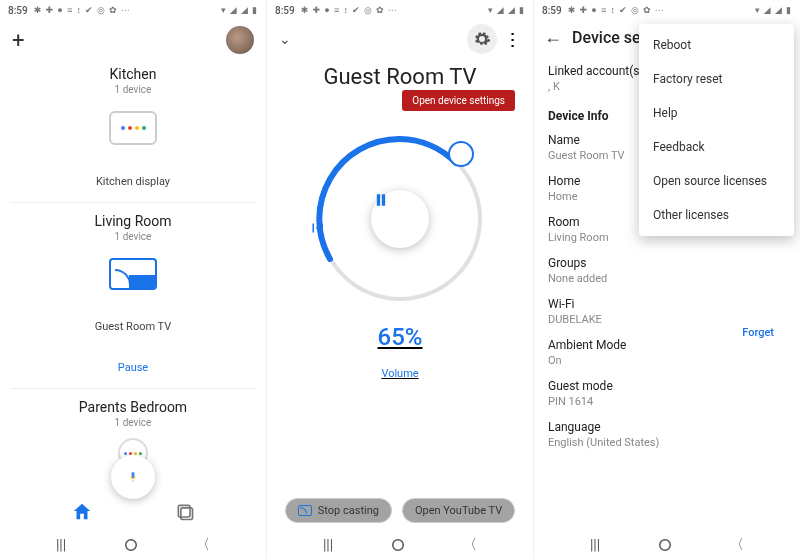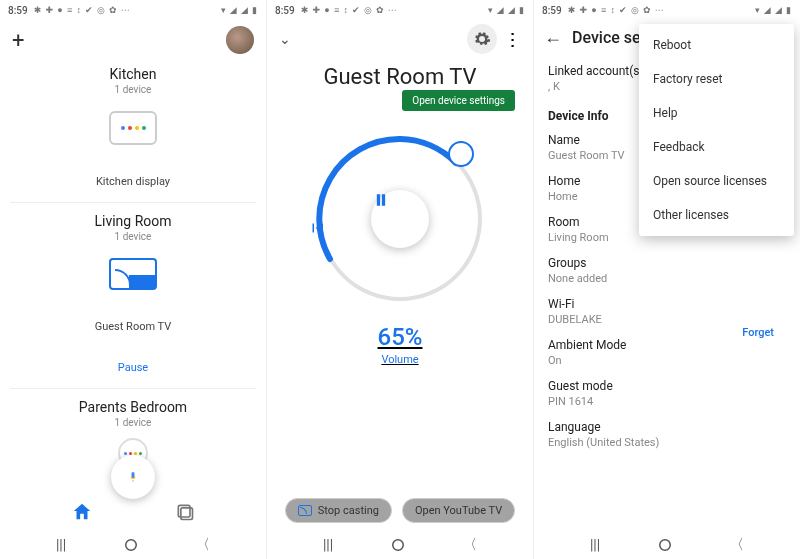--- a/index.html
+++ b/index.html
@@ -43,30 +43,30 @@
   .navbar { position:absolute; bottom:0; left:0; right:0; height:28px; display:flex; justify-content:space-evenly; align-items:center; color:#555; font-size:14px; }
   .nb { width:18px; height:18px; }
 
   
   .p2-top { display:flex; align-items:center; padding: 4px 12px; gap:8px; }
   .chev { font-size:14px; color:#555; }
   .spacer { flex:1; }
   .gear-wrap { width:30px; height:30px; border-radius:50%; background:#eee; display:flex; align-items:center; justify-content:center; }
   .kebab { font-size:18px; line-height:1; letter-spacing:-2px; transform:rotate(90deg); }
   .p2-title { text-align:center; font-size:22px; color:#222; margin-top:6px; font-weight:400;}
-  .tooltip { position:absolute; top:90px; right:18px; background:#15803d; color:#fff; font-size:10px; padding:5px 10px; border-radius:3px; }
+  .tooltip { position:absolute; top:90px; right:18px; background:#b91c1c; color:#fff; font-size:10px; padding:5px 10px; border-radius:3px; }
   .p2-meta { text-align:center; font-size:12px; color:#888; margin-top:16px;}
   .dial-wrap { position:relative; width:200px; height:200px; margin: 30px auto 0; }
   .dial-wrap svg { position:absolute; inset:0; }
   .knob { position:absolute; width:26px; height:26px; border-radius:50%; background:#fff; border:2px solid #1a73e8; top:22px; right:26px; }
   .play-btn { position:absolute; top:50%; left:50%; width:58px; height:58px; transform:translate(-50%,-50%); border-radius:50%; background:#fff; box-shadow:0 2px 10px rgba(0,0,0,.25); display:flex; align-items:center; justify-content:center; }
   .prev-btn { position:absolute; top:50%; left:50%; transform:translate(-92px,-50%); color:#1a73e8; }
   .pct { text-align:center; margin-top:4px;text-decoration:underline; }
   .pct .num { color:#1a73e8; font-size:24px; font-weight:500;}
-  .pct .lbl { color:#1a73e8; font-size:11px; margin-top:2px;}
+  .pct .lbl { color:#1a73e8; font-size:11px; margin-top:16px;}
   .pill-row { position:absolute; bottom:36px; left:0; right:0; display:flex; justify-content:center; gap:10px; }
   .pill { border:1px solid #ccc; border-radius:16px; padding:5px 12px; font-size:11px; color:#333; display:flex; align-items:center; gap:6px; background:#a3a3a3;}
   .cast-sm { width:14px; height:11px; border:1.5px solid #1a73e8; border-radius:2px; position:relative; }
   .cast-sm::after{content:"";position:absolute;left:1px;bottom:1px;width:6px;height:6px;border:1.5px solid #1a73e8;border-left:none;border-bottom:none;border-radius:0 100% 0 0;}
 
   
   .p3-top { display:flex; align-items:center; padding:6px 10px; gap:10px; }
   .back { font-size:18px; color:#333; }
   .p3-title { font-size:16px; color:#222; font-weight:500; }
   .settings-body { padding: 4px 14px; font-size:12px; }

